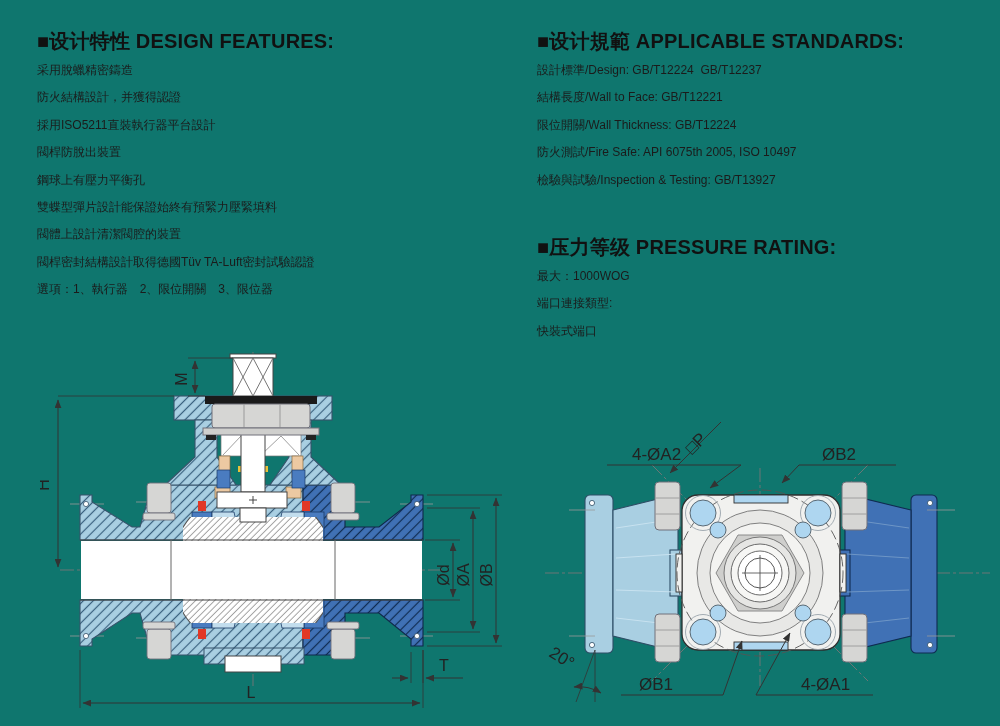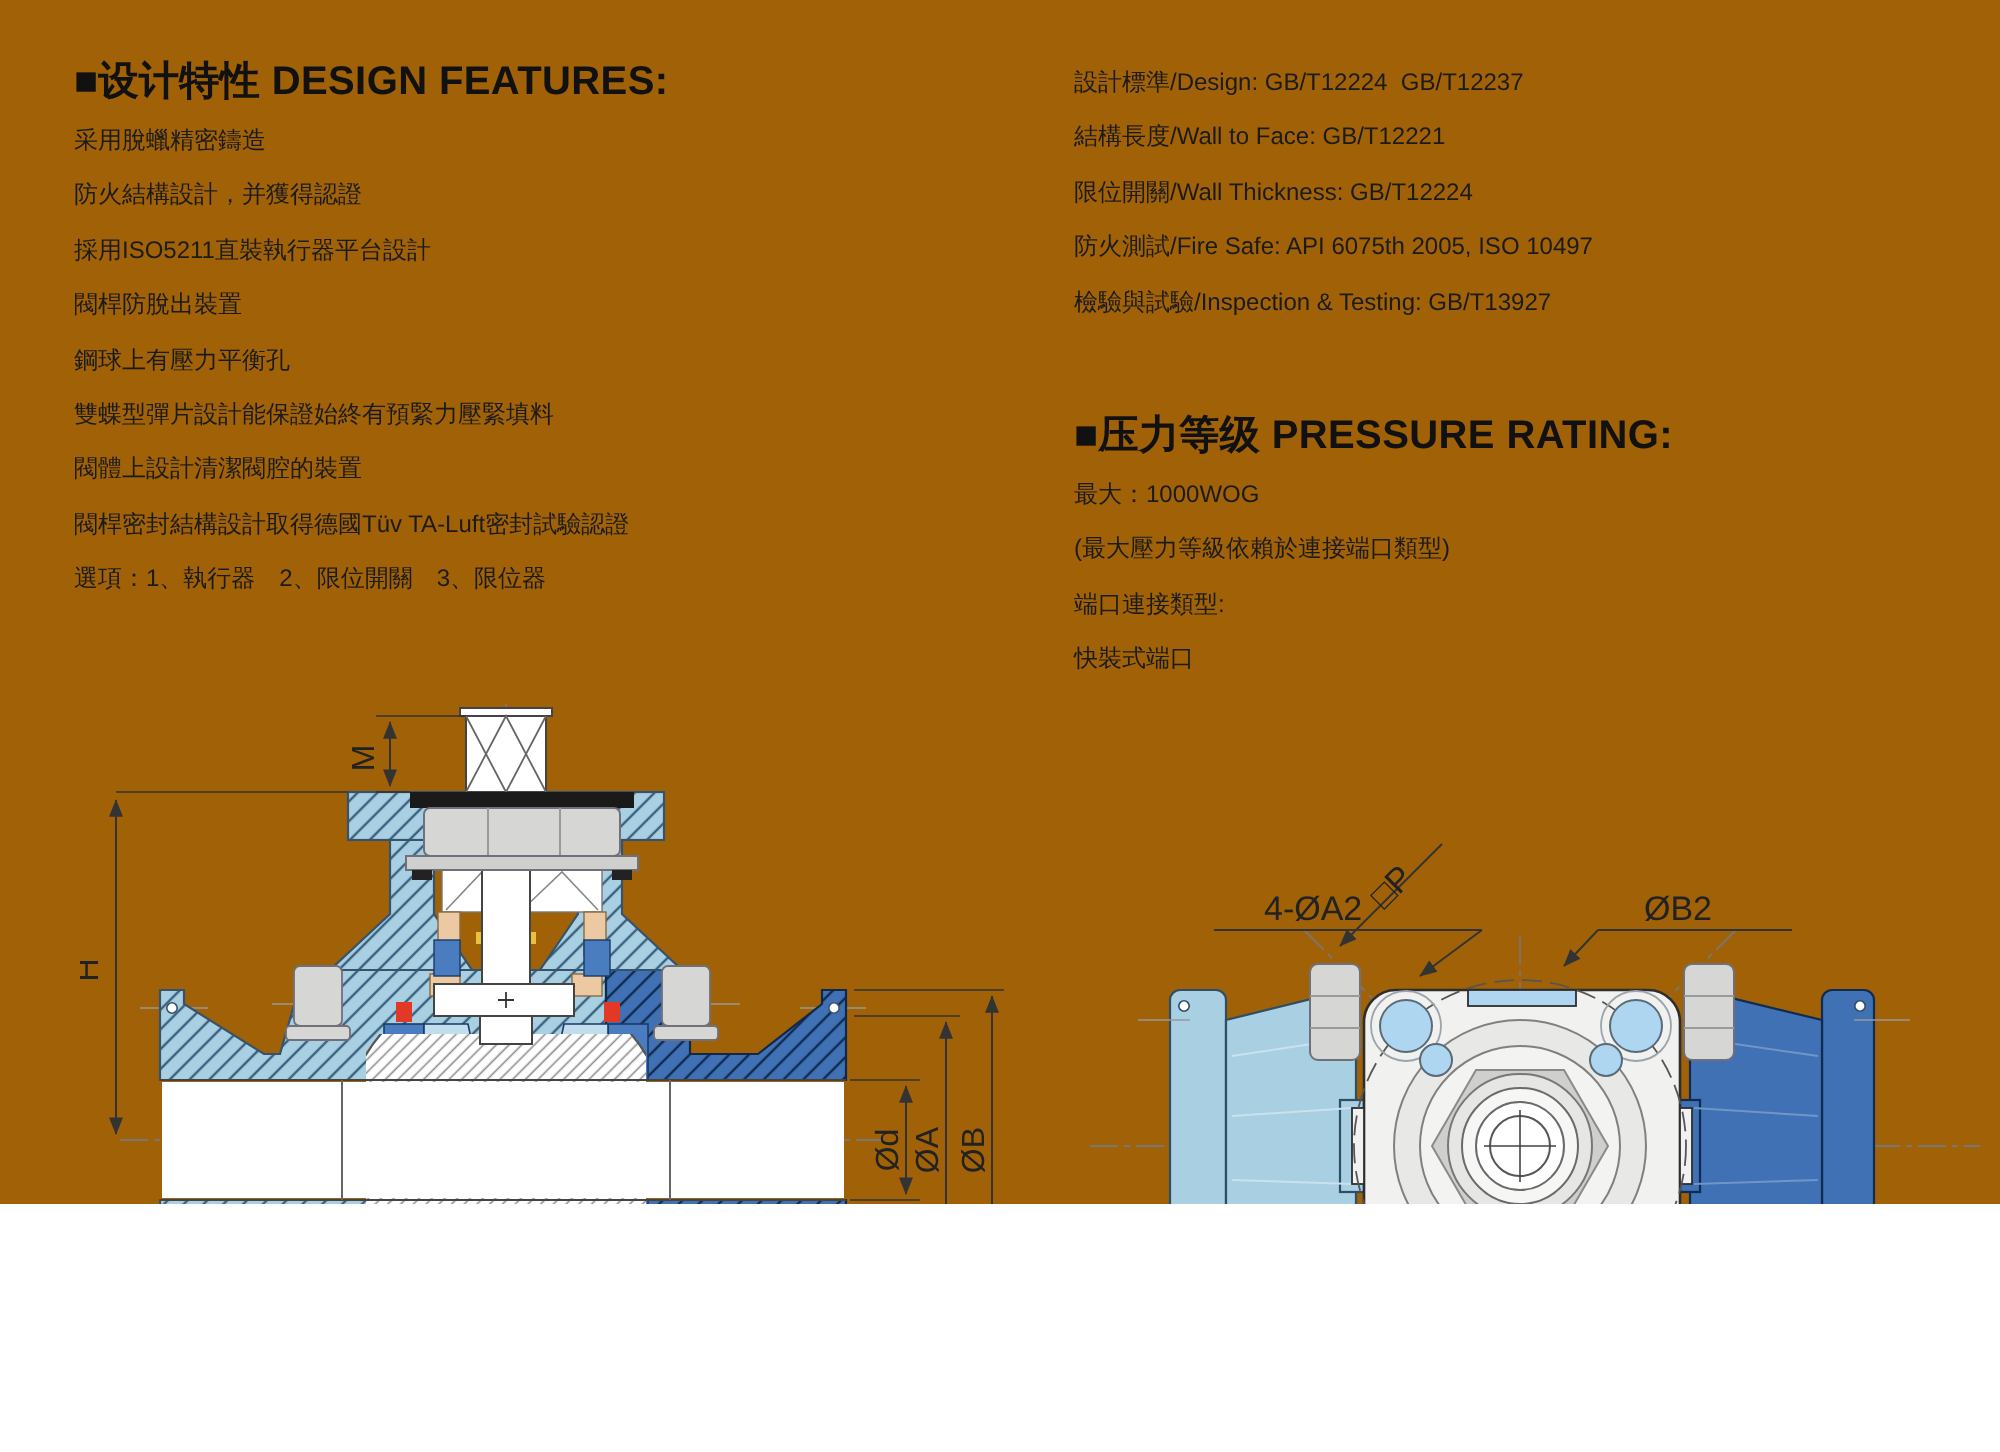--- a/index.html
+++ b/index.html
@@ -1,16 +1,16 @@
 <!DOCTYPE html>
 <html><head>
 <meta charset="utf-8">
 <style>
   html,body{margin:0;padding:0;background:#ffffff;}
-  .page{position:relative;width:1000px;height:602px;background:#a16207;overflow:hidden;
+  .page{position:relative;width:1000px;height:726px;background:#0f766e;overflow:hidden;
         font-family:"Liberation Sans","DejaVu Sans",sans-serif;color:#1b1b1b;}
   .col{position:absolute;}
   .sec-title{font-size:20px;font-weight:bold;color:#111;margin:0 0 3px 0;line-height:26px;letter-spacing:0.2px;}
   .col p{margin:0;font-size:12px;line-height:27.4px;white-space:pre;}
   .sub-block{margin-top:40px;}
   .drawing{position:absolute;}
   svg text{font-family:"Liberation Sans","DejaVu Sans",sans-serif;}
 </style>
 </head>
 <body>
@@ -25,30 +25,30 @@
     <p>閥桿防脫出裝置</p>
     <p>鋼球上有壓力平衡孔</p>
     <p>雙蝶型彈片設計能保證始終有預緊力壓緊填料</p>
     <p>閥體上設計清潔閥腔的裝置</p>
     <p>閥桿密封結構設計取得德國Tüv TA-Luft密封試驗認證</p>
     <p>選項：1、執行器　2、限位開關　3、限位器</p>
   </div>
 
   <div class="col" style="left:537px;top:28px;width:460px;">
     <div>
+      <h3 class="sec-title">■设计規範 APPLICABLE STANDARDS:</h3>
       <p>設計標準/Design: GB/T12224  GB/T12237</p>
       <p>結構長度/Wall to Face: GB/T12221</p>
       <p>限位開關/Wall Thickness: GB/T12224</p>
       <p>防火測試/Fire Safe: API 6075th 2005, ISO 10497</p>
       <p>檢驗與試驗/Inspection &amp; Testing: GB/T13927</p>
     </div>
     <div class="sub-block">
       <h3 class="sec-title">■压力等级 PRESSURE RATING:</h3>
       <p>最大：1000WOG</p>
-      <p>(最大壓力等級依賴於連接端口類型)</p>
       <p>端口連接類型:</p>
       <p>快裝式端口</p>
     </div>
   </div>
 
   <svg class="drawing" style="left:40px;top:352px;" width="480" height="374" viewBox="0 0 480 374">
     <defs>
       <pattern id="hL" width="7" height="7" patternUnits="userSpaceOnUse" patternTransform="rotate(-45)">
         <rect width="7" height="7" fill="#a9cfe2"></rect>
         <line x1="0" y1="3.5" x2="7" y2="3.5" stroke="#39607e" stroke-width="1.2"></line>

